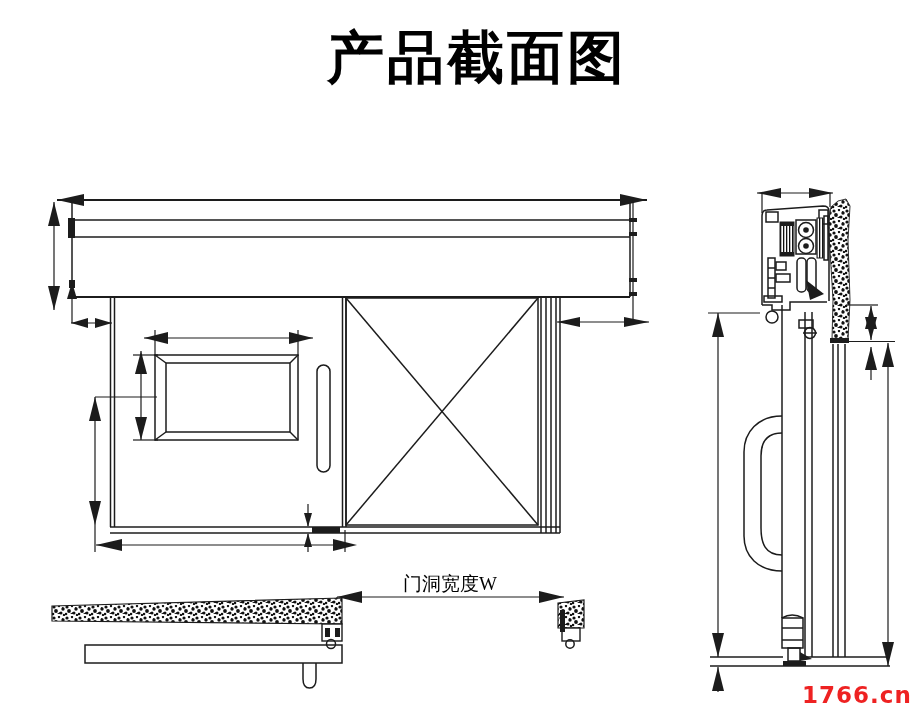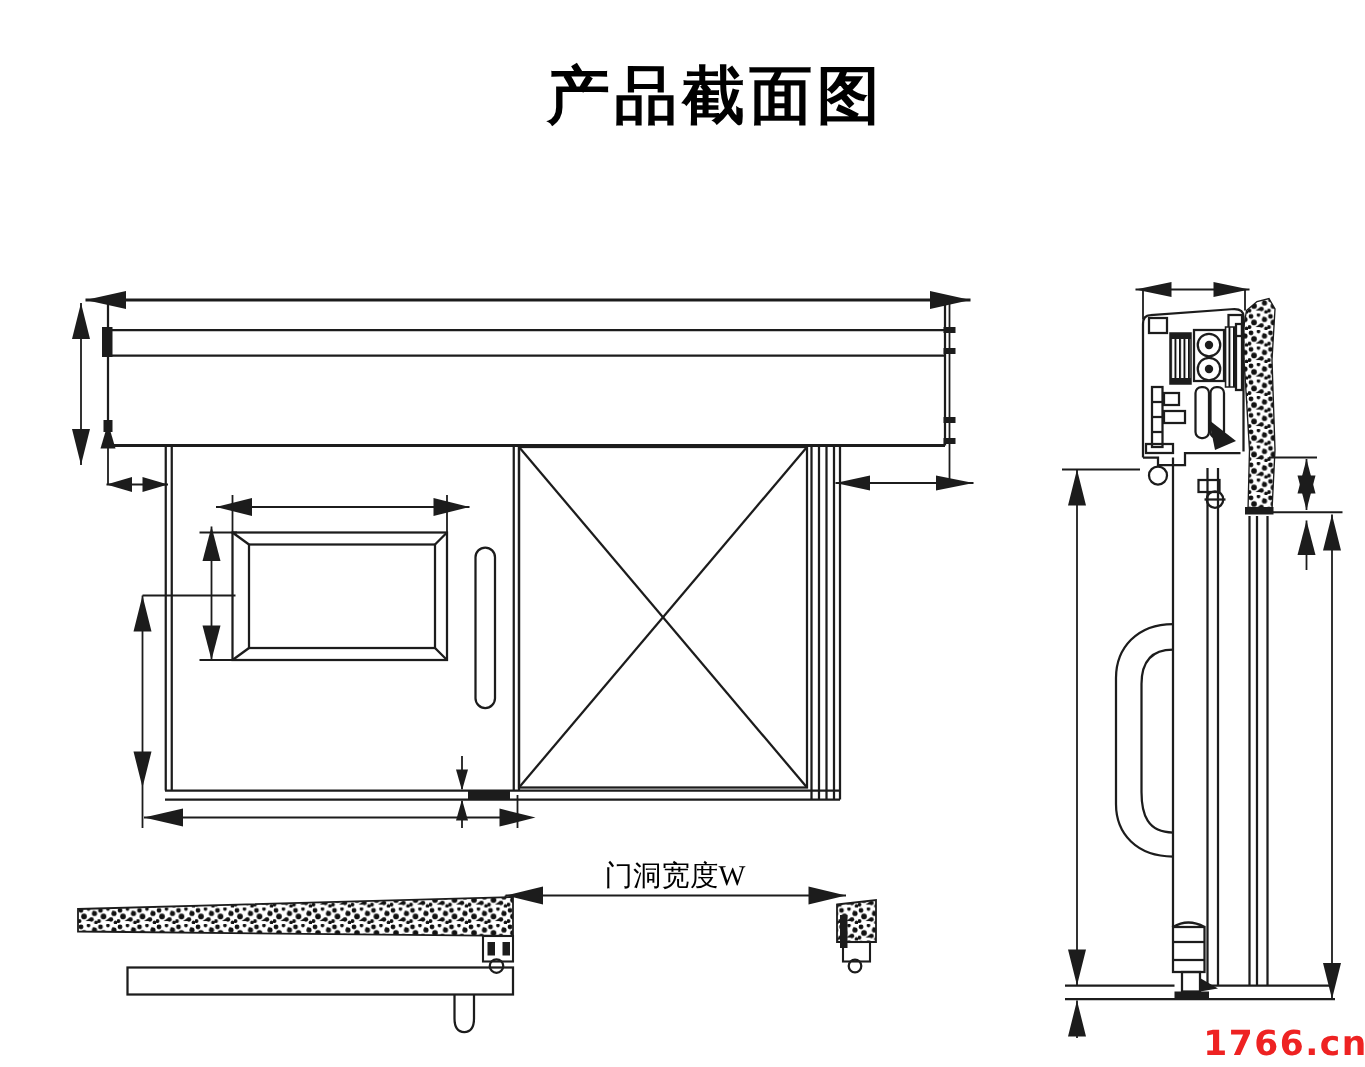--- a/index.html
+++ b/index.html
@@ -1,19 +1,19 @@
 <!DOCTYPE html>
 <html><head>
 <meta charset="utf-8">
 <style>
   html,body{margin:0;padding:0;background:#ffffff;width:910px;height:711px;overflow:hidden;}
   .stage{position:relative;width:910px;height:711px;background:#ffffff;font-family:"Liberation Sans",sans-serif;}
   h1.title{
-    position:absolute;top:36px;left:477px;transform:translateX(-50%);
-    margin:0;font-size:42px;font-weight:900;color:#000;letter-spacing:3px;
+    position:absolute;top:20px;left:477px;transform:translateX(-50%);
+    margin:0;font-size:57px;font-weight:900;color:#000;letter-spacing:3px;
     font-family:"Liberation Sans","DejaVu Sans",sans-serif;white-space:nowrap;
   }
   svg{position:absolute;left:0;top:0;}
   .ln{stroke:#1c1c1c;fill:none;stroke-width:1.5;stroke-linecap:butt;}
   .lnb{stroke:#1c1c1c;fill:none;stroke-width:1.9;}
   .dim{stroke:#1c1c1c;fill:none;stroke-width:1.2;}
   .fil{fill:#1c1c1c;stroke:none;}
   .wht{fill:#ffffff;stroke:#1c1c1c;stroke-width:1.4;}
   text.wlabel{font-family:"Liberation Serif","DejaVu Serif",serif;font-size:19px;fill:#000;}
   text.wm{font-family:"DejaVu Sans","Liberation Sans",sans-serif;font-size:23px;font-weight:bold;letter-spacing:1px;}

